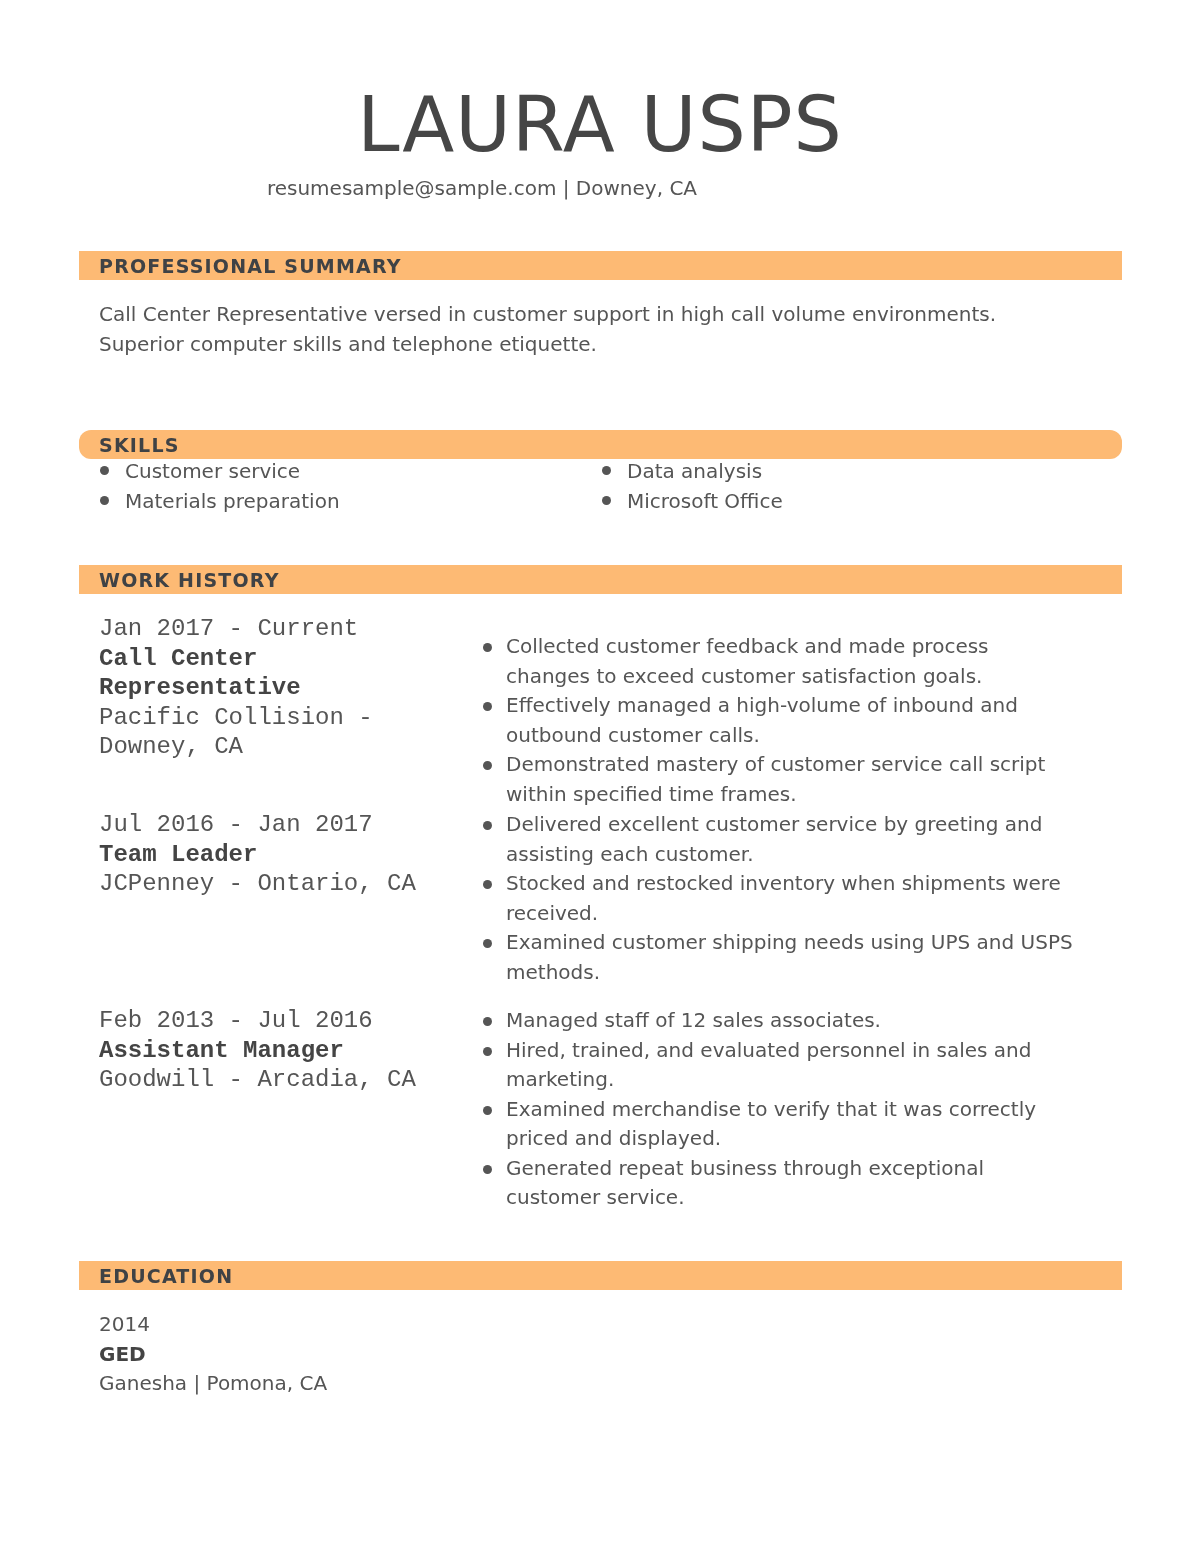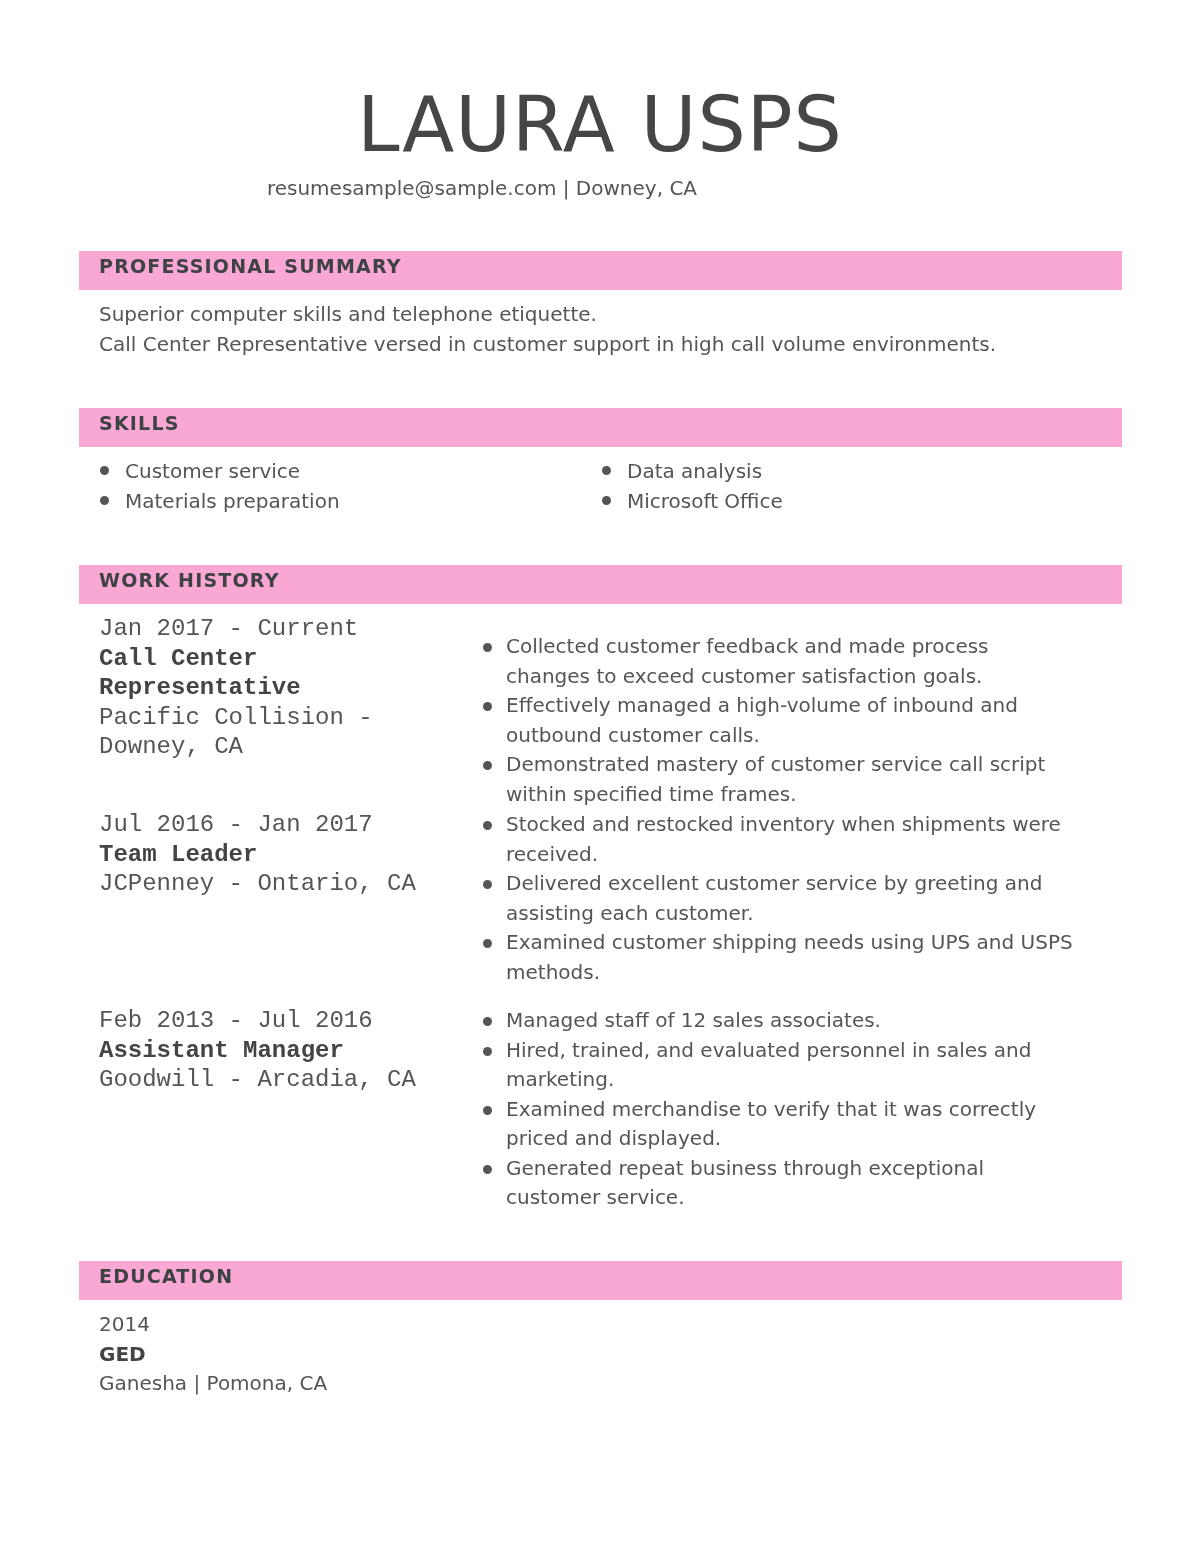--- a/index.html
+++ b/index.html
@@ -2,21 +2,21 @@
 <html><head>
 <meta charset="utf-8">
 <style>
   html, body { margin: 0; padding: 0; background: #ffffff; }
   body { width: 1200px; height: 1553px; position: relative; overflow: hidden;
          font-family: "DejaVu Sans", sans-serif; color: #4a4a4a; }
   .name { position: absolute; left: 0; width: 1200px; top: 80px; text-align: center;
           font-size: 76px; font-weight: 400; color: #464646; letter-spacing: 1px; line-height: 90px; }
   .contact { position: absolute; left: 0; width: 964px; top: 174px; text-align: center;
              font-size: 20px; color: #555; line-height: 28px; }
-  .section-bar { position: absolute; left: 79px; width: 1043px; height: 39px; background: #f9a8d4; }
+  .section-bar { position: absolute; left: 79px; width: 1043px; height: 29px; background: #fdba74; }
   .section-bar span { position: absolute; left: 20px; top: 3px; font-size: 19px; font-weight: 700;
                       letter-spacing: 1.2px; color: #3f4245; line-height: 24px; }
   .para { position: absolute; left: 99px; width: 1000px; font-size: 20px; line-height: 29.5px; color: #555; }
   .skill { position: absolute; font-size: 20px; line-height: 29.5px; color: #555; }
   .bullet { display: inline-block; width: 9px; height: 9px; border-radius: 50%; background: #555;
             vertical-align: middle; margin-right: 16px; position: relative; top: -2px; }
   .job-meta { position: absolute; left: 99px; width: 360px; font-size: 24px; line-height: 29.5px; color: #555; font-family: Liberation Mono, monospace; }
   .job-meta .title { font-weight: 700; color: #444; }
   .job-bullets { position: absolute; left: 481px; width: 620px; margin: 0; padding: 0; list-style: none;
                  font-size: 20px; line-height: 29.5px; color: #555; }
@@ -29,25 +29,25 @@
 </head>
 <body>
 
 <div class="name">LAURA USPS</div>
 <div class="contact">resumesample@sample.com | Downey, CA</div>
 
 <div class="section-bar" style="top:251px;">
   <span>PROFESSIONAL SUMMARY</span>
 </div>
 <div class="para" style="top:300px;">
+  <div>Call Center Representative versed in customer support in high call volume environments.</div>
   <div>Superior computer skills and telephone etiquette.</div>
-  <div>Call Center Representative versed in customer support in high call volume environments.</div>
 </div>
 
-<div class="section-bar" style="top:408px;">
+<div class="section-bar" style="top:430px;border-radius:12px;">
   <span>SKILLS</span>
 </div>
 <div class="skill" style="left:100px; top:457px;">
   <span class="bullet"></span><span>Customer service</span>
 </div>
 <div class="skill" style="left:100px; top:487px;">
   <span class="bullet"></span><span>Materials preparation</span>
 </div>
 <div class="skill" style="left:602px; top:457px;">
   <span class="bullet"></span><span>Data analysis</span>
@@ -70,22 +70,22 @@
   <li>Effectively managed a high-volume of inbound and outbound customer calls.</li>
   <li>Demonstrated mastery of customer service call script within specified time frames.</li>
 </ul>
 
 <div class="job-meta" style="top:810px;">
   <div>Jul 2016 - Jan 2017</div>
   <div class="title">Team Leader</div>
   <div>JCPenney - Ontario, CA</div>
 </div>
 <ul class="job-bullets" style="top:810px; width:610px;">
+  <li>Delivered excellent customer service by greeting and assisting each customer.</li>
   <li>Stocked and restocked inventory when shipments were received.</li>
-  <li>Delivered excellent customer service by greeting and assisting each customer.</li>
   <li>Examined customer shipping needs using UPS and USPS methods.</li>
 </ul>
 
 <div class="job-meta" style="top:1006px;">
   <div>Feb 2013 - Jul 2016</div>
   <div class="title">Assistant Manager</div>
   <div>Goodwill - Arcadia, CA</div>
 </div>
 <ul class="job-bullets" style="top:1006px; width:580px;">
   <li>Managed staff of 12 sales associates.</li>

